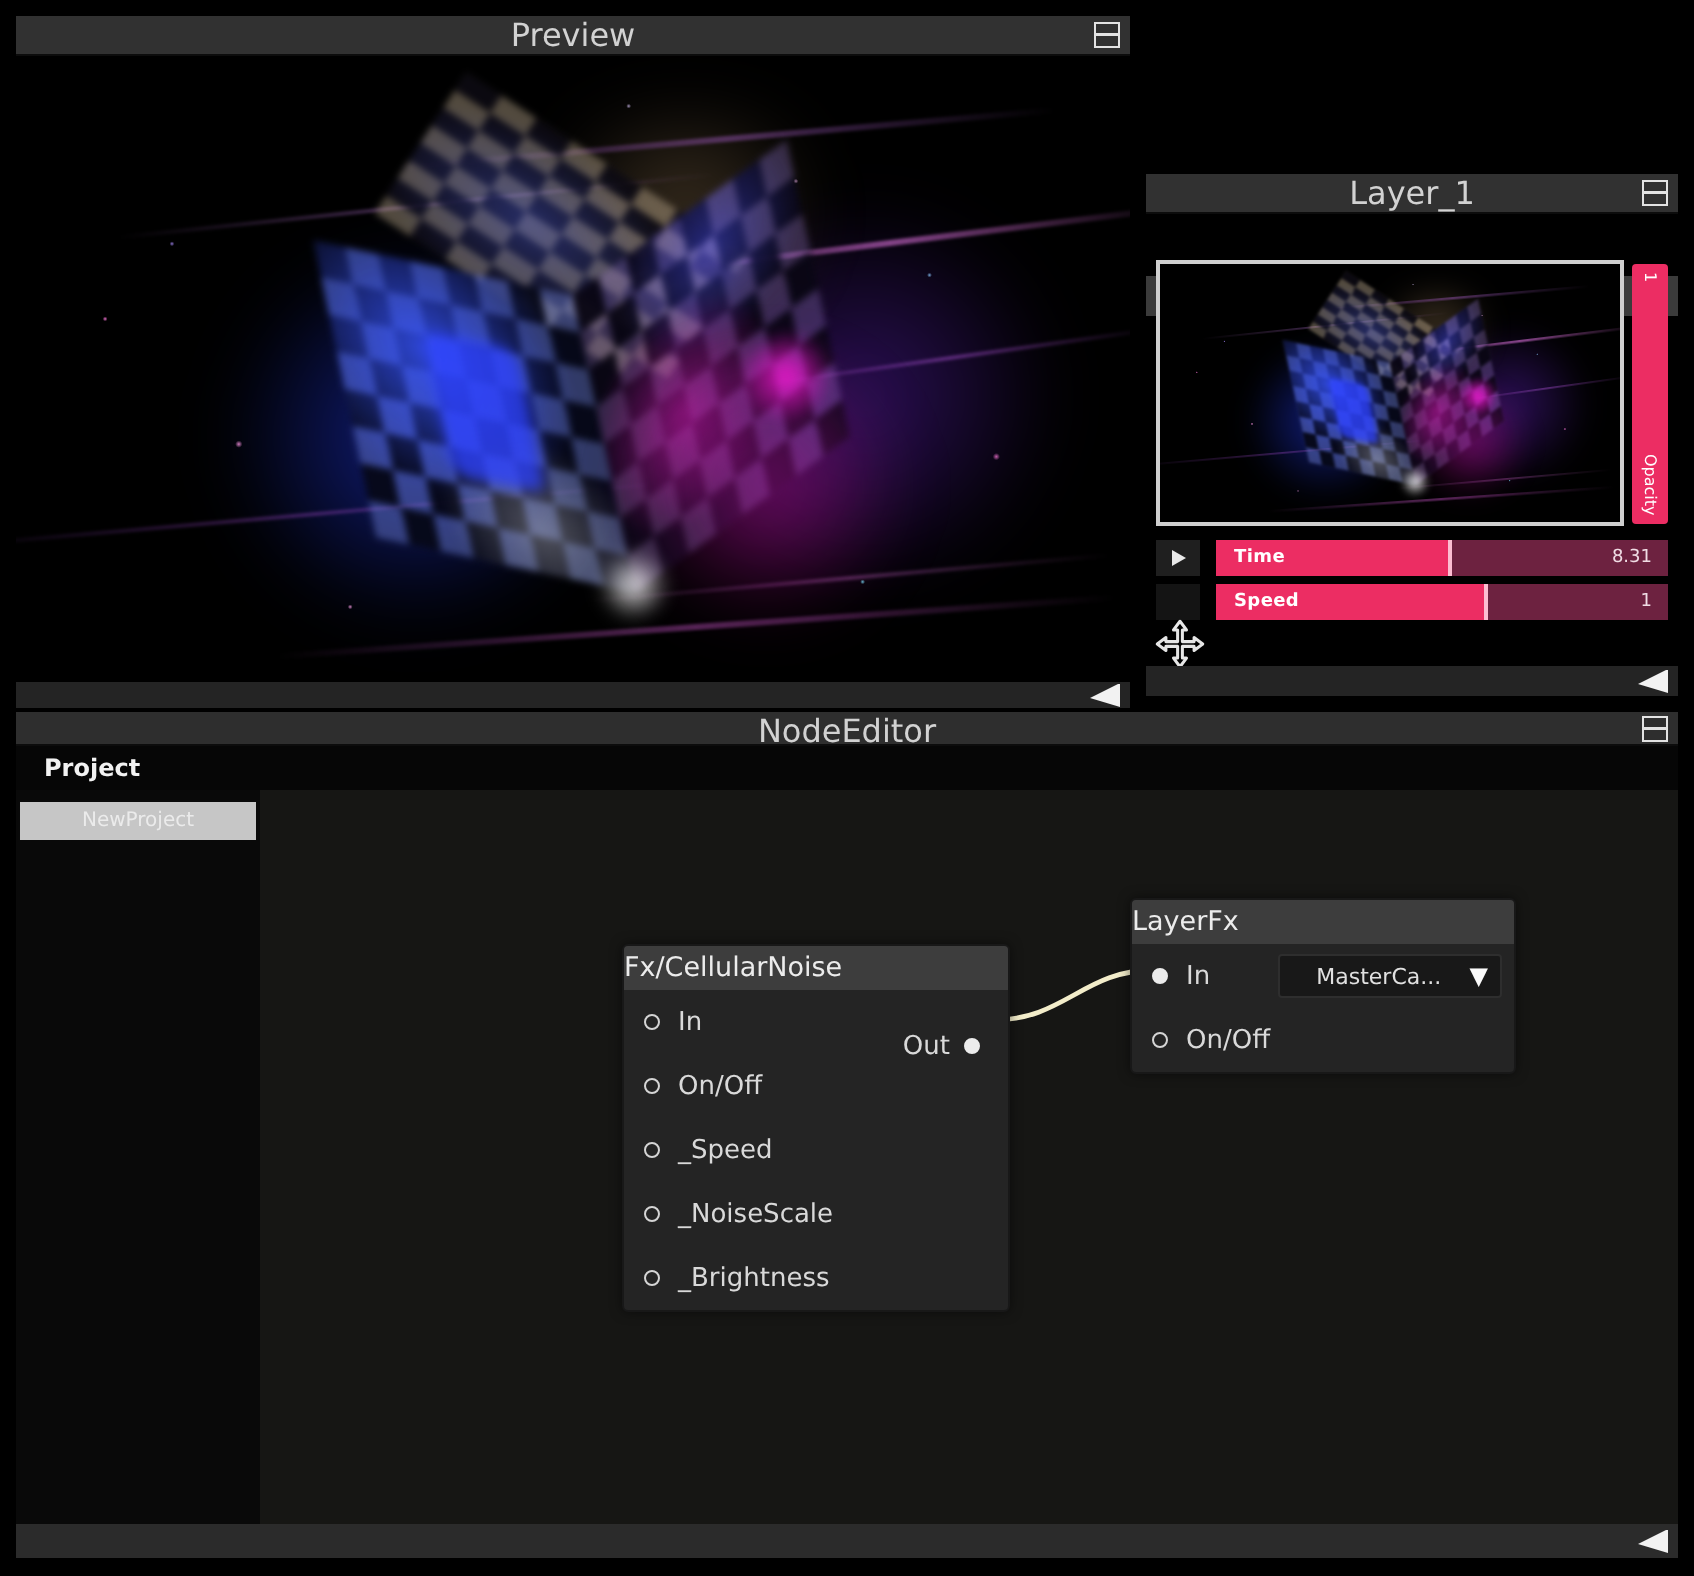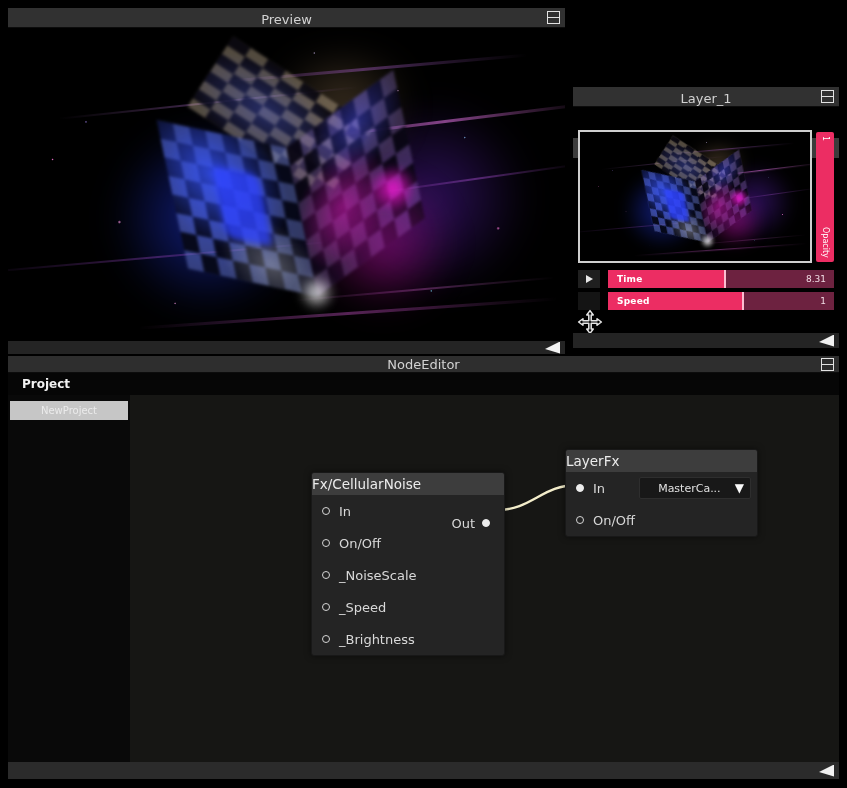--- a/index.html
+++ b/index.html
@@ -6,22 +6,22 @@
   html,body { background:#000; }
   body {
     width:847px; height:788px; position:relative; overflow:hidden;
     font-family:"DejaVu Sans", sans-serif; color:#ddd;
     -webkit-font-smoothing:antialiased;
   }
   .panel { position:absolute; background:#000; }
   .titlebar {
     position:absolute; left:0; right:0; top:0; height:20px;
     background:#313131; border-bottom:1px solid #0c0c0c;
-    display:flex; align-items:flex-end; justify-content:center;
-    font-size:13px; color:#d2d2d2;
+    display:flex; align-items:flex-start; justify-content:center;
+    font-size:16px; color:#d2d2d2;
   }
   .winicon {
     position:absolute; right:5px; top:3px; width:13px; height:13px;
     border:1px solid #e3e3e3;
     background:linear-gradient(to bottom, transparent 42%, #e3e3e3 42%, #e3e3e3 56%, transparent 56%);
   }
   .strip { position:absolute; left:0; right:0; bottom:0; background:#242424; }
   .resize-tri {
     position:absolute; right:5px; top:50%; transform:translateY(-50%);
     width:15px; height:12px; background:#f2f2f2;
@@ -292,25 +292,25 @@
             <span class="out-label">Out</span>
             <span class="port-dot filled"></span>
           </div>
         </div>
         <div class="port-row">
           <span class="port-dot"></span>
           <span>On/Off</span>
         </div>
         <div class="port-row">
           <span class="port-dot"></span>
+          <span>_Speed</span>
+        </div>
+        <div class="port-row">
+          <span class="port-dot"></span>
           <span>_NoiseScale</span>
-        </div>
-        <div class="port-row">
-          <span class="port-dot"></span>
-          <span>_Speed</span>
         </div>
         <div class="port-row">
           <span class="port-dot"></span>
           <span>_Brightness</span>
         </div>
       </div>
 
       <div id="layerfx-node" class="node">
         <div class="node-header">
           <span>LayerFx</span>

